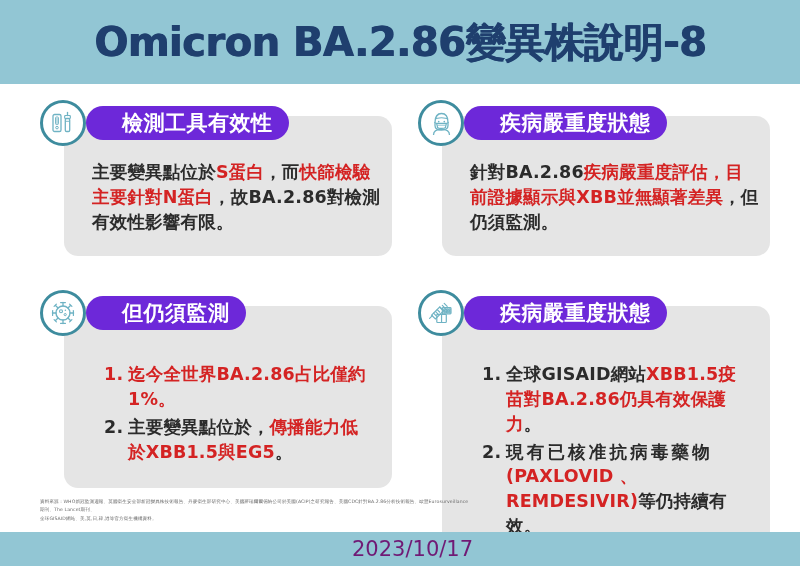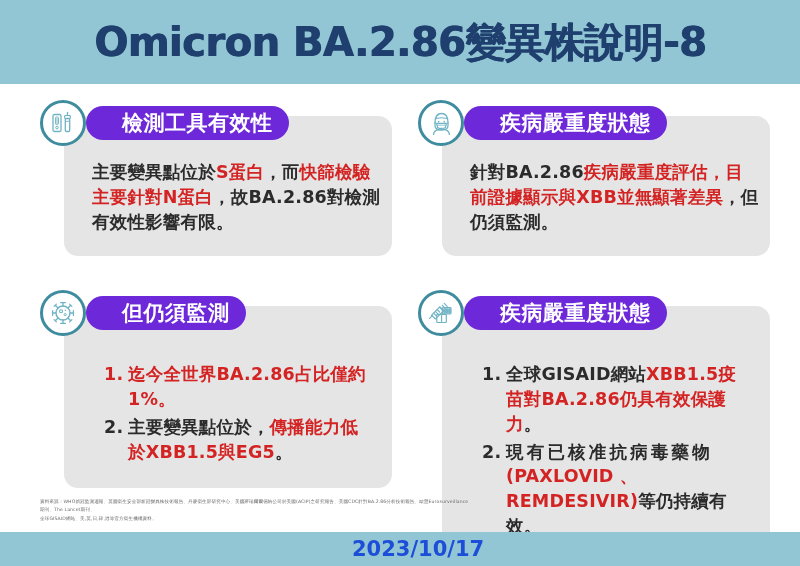--- a/index.html
+++ b/index.html
@@ -154,23 +154,23 @@
     top: 532px;
     width: 800px;
     height: 34px;
     background: #92c6d4;
     display: flex;
     align-items: center;
   }
   #footer-date {
     position: absolute;
     left: 352px;
-    color: #1d4ed8;
+    color: #701a75;
     font-size: 21px;
-    font-weight: bold;
+    font-weight: normal;
     line-height: 1;
   }
   #footer-agency {
     position: absolute;
     left: 584px;
     color: #1f3f6e;
     font-size: 18px;
     font-weight: bold;
     line-height: 1;
     letter-spacing: 0.5px;

